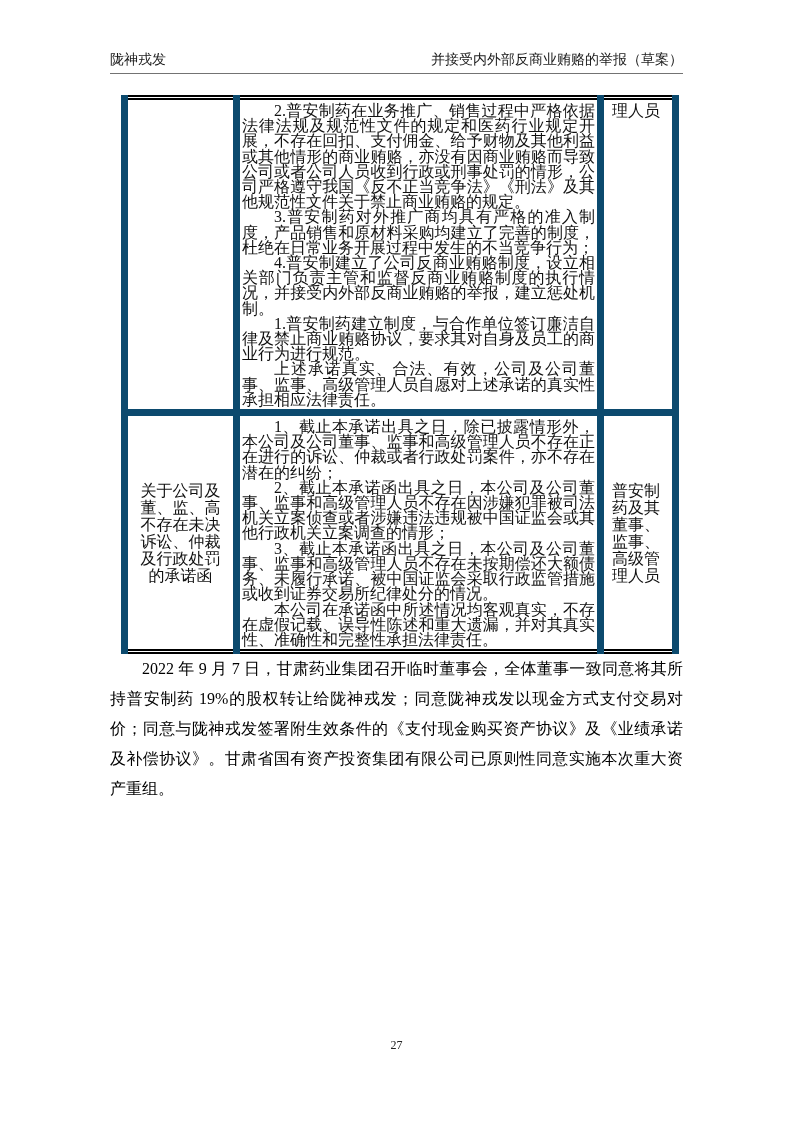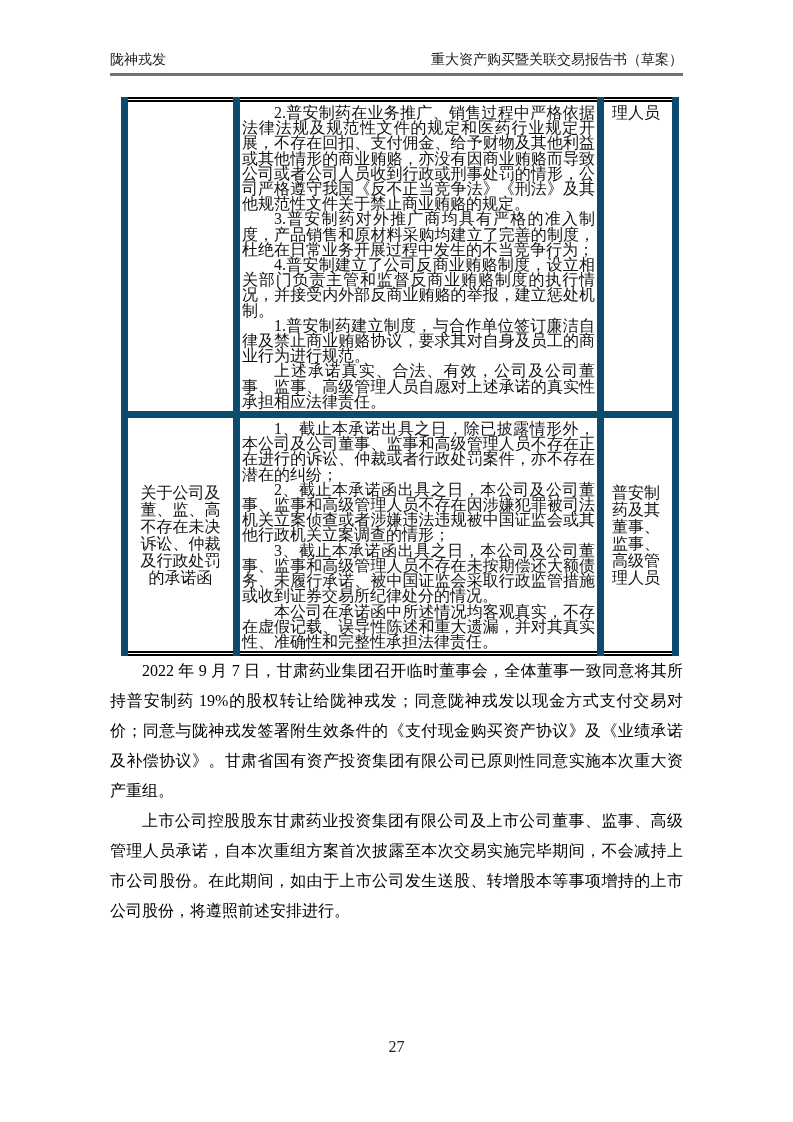--- a/index.html
+++ b/index.html
@@ -12,21 +12,21 @@
     overflow:hidden;
     color:#000;
     font-family:"Liberation Serif","DejaVu Serif",serif;
   }
   
   .header {
     display:flex; justify-content:space-between; align-items:flex-end;
     font-size:14px; line-height:16px;
     color:#1a1a1a;
     padding-bottom:5px;
-    border-bottom:3px solid #737373;
+    border-bottom:1px solid #737373;
   }
   
   table.commitments {
     border-collapse:collapse;
     table-layout:fixed;
     width:551px;
     margin:21px 0 0 11px;
     border-top:5px double #000;
     border-bottom:5px double #000;
     border-left:1px solid #000;
@@ -64,31 +64,31 @@
   
   .body-text p {
     font-size:16px; line-height:30px;
     text-indent:2em; text-align:justify;
     margin:0;
     color:#000;
   }
   
   .pagenum {
     position:absolute; left:0; right:0; top:1038px;
-    text-align:center; font-size:16px; color:#222;
+    text-align:center; font-size:12px; color:#222;
   }
 </style>
 </head>
 <body>
 
 <div class="page">
 
   <div class="header">
     <span>陇神戎发</span>
-    <span>重大资产购买暨关联交易报告书（草案）</span>
+    <span>并接受内外部反商业贿赂的举报（草案）</span>
   </div>
 
   <table class="commitments">
     <colgroup>
       <col style="width:112px">
         <col style="width:364px">
         <col style="width:75px">
     </colgroup>
     <tbody>
         <tr class="r1">
@@ -111,18 +111,17 @@
             <p>本公司在承诺函中所述情况均客观真实，不存在虚假记载、误导性陈述和重大遗漏，并对其真实性、准确性和完整性承担法律责任。</p>
           </td>
       <td class="c3 mid">普安制药及其董事、监事、高级管理人员</td>
     </tr>
   </tbody>
     </table>
 
 
   <div class="body-text">
       <p>2022 年 9 月 7 日，甘肃药业集团召开临时董事会，全体董事一致同意将其所持普安制药 19%的股权转让给陇神戎发；同意陇神戎发以现金方式支付交易对价；同意与陇神戎发签署附生效条件的《支付现金购买资产协议》及《业绩承诺及补偿协议》。甘肃省国有资产投资集团有限公司已原则性同意实施本次重大资产重组。</p>
-      <p>上市公司控股股东甘肃药业投资集团有限公司及上市公司董事、监事、高级管理人员承诺，自本次重组方案首次披露至本次交易实施完毕期间，不会减持上市公司股份。在此期间，如由于上市公司发生送股、转增股本等事项增持的上市公司股份，将遵照前述安排进行。</p>
     </div>
 
   <div class="pagenum">27</div>
 
 </div>
 
 </body></html>

